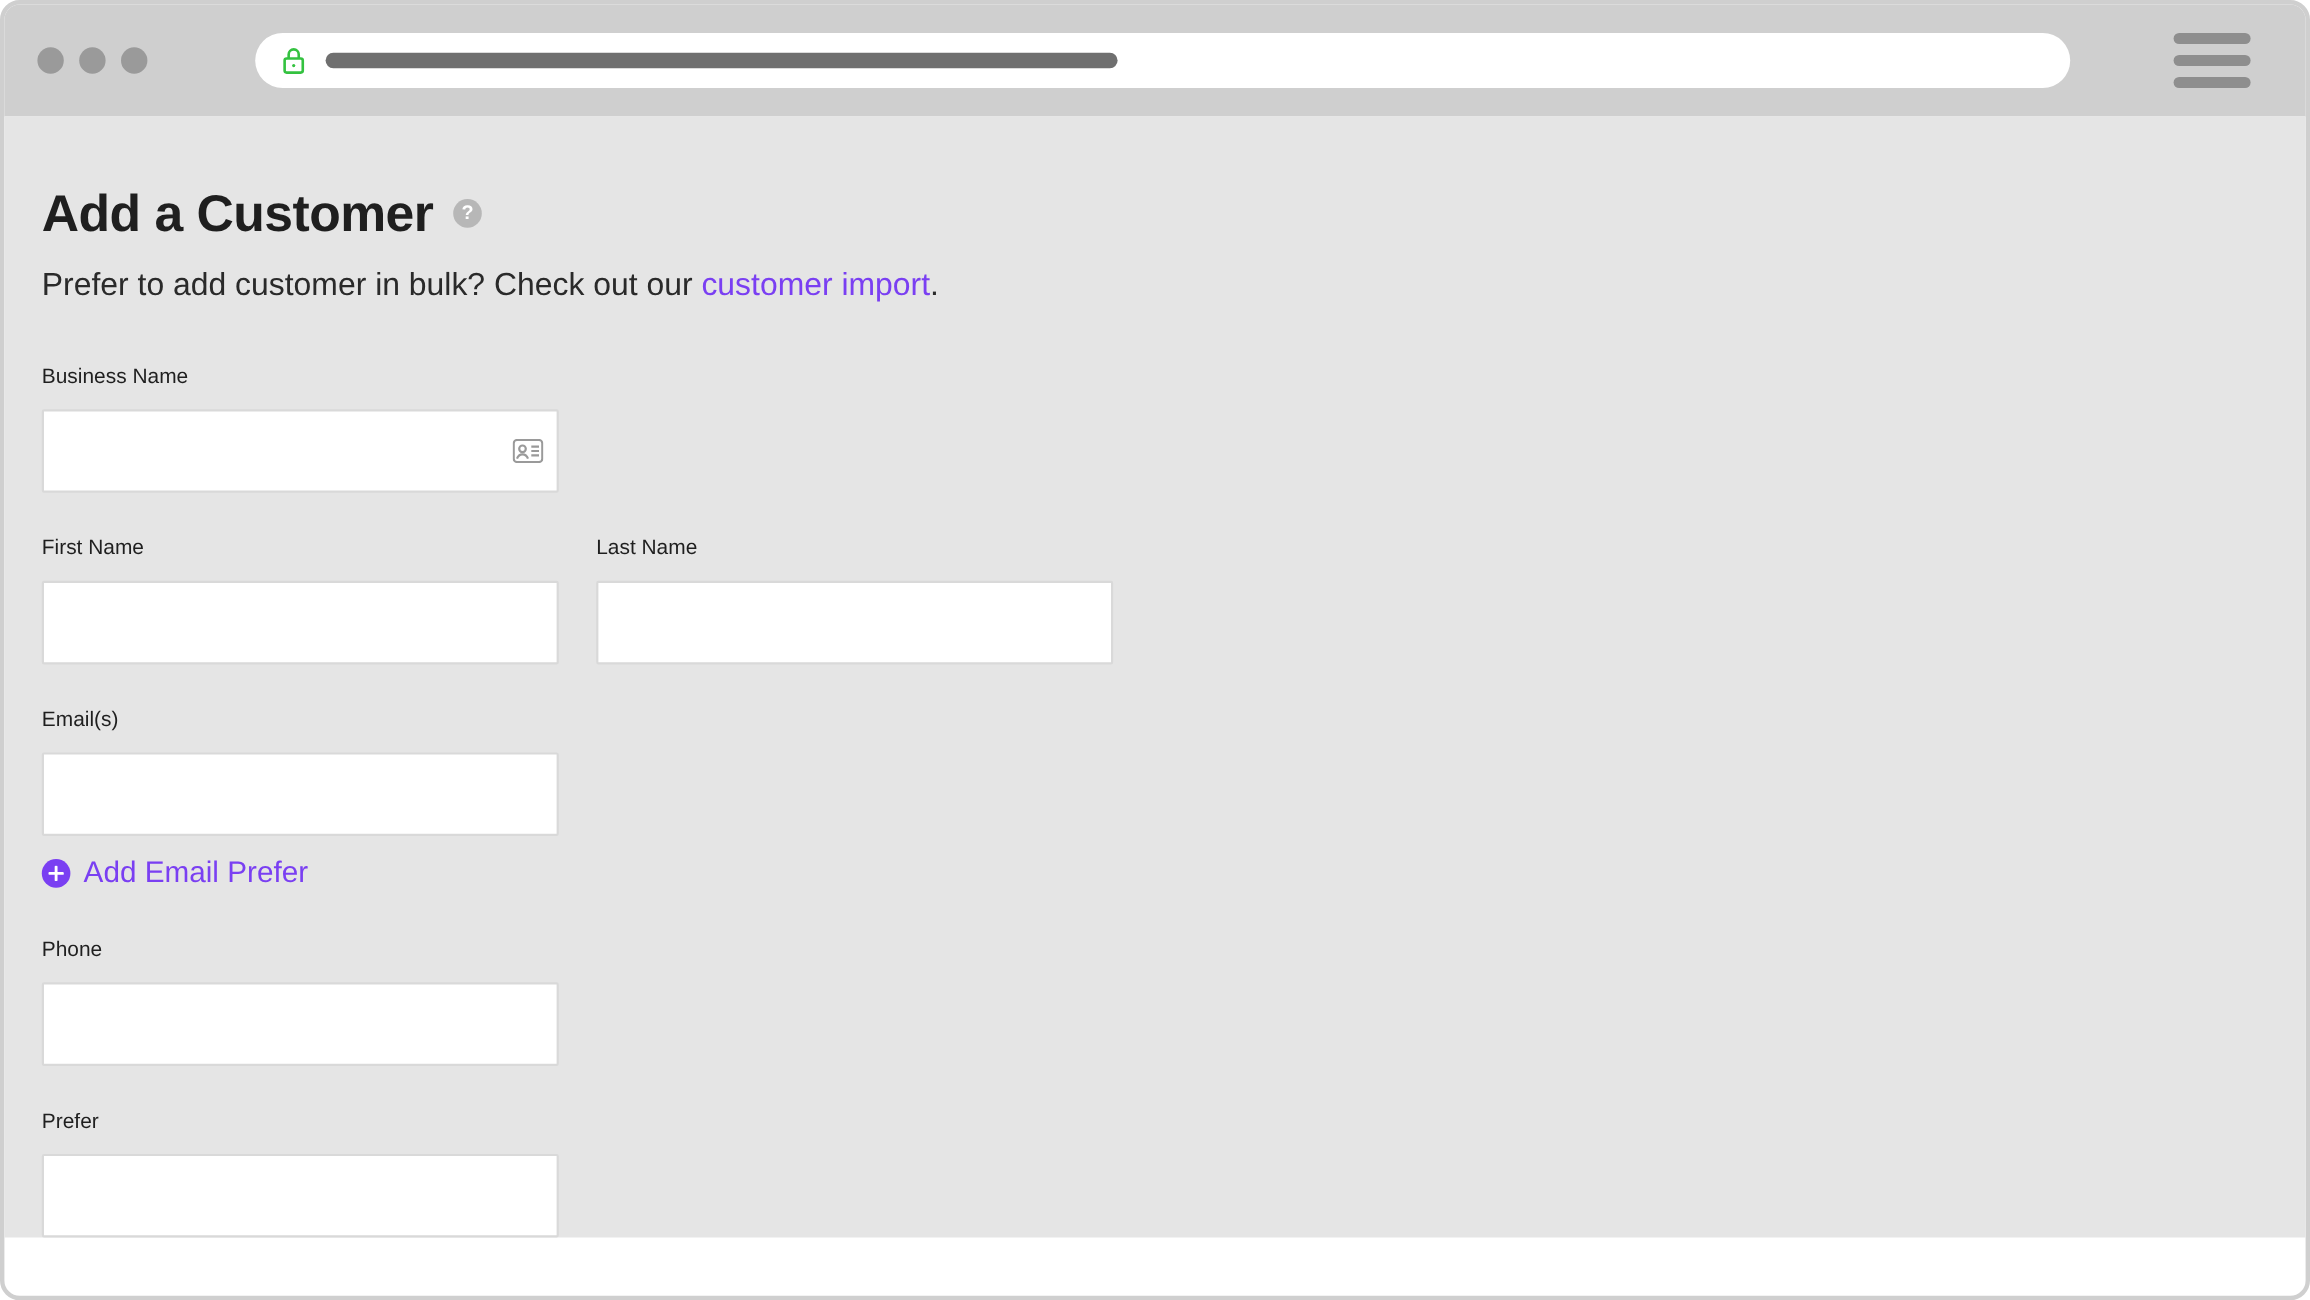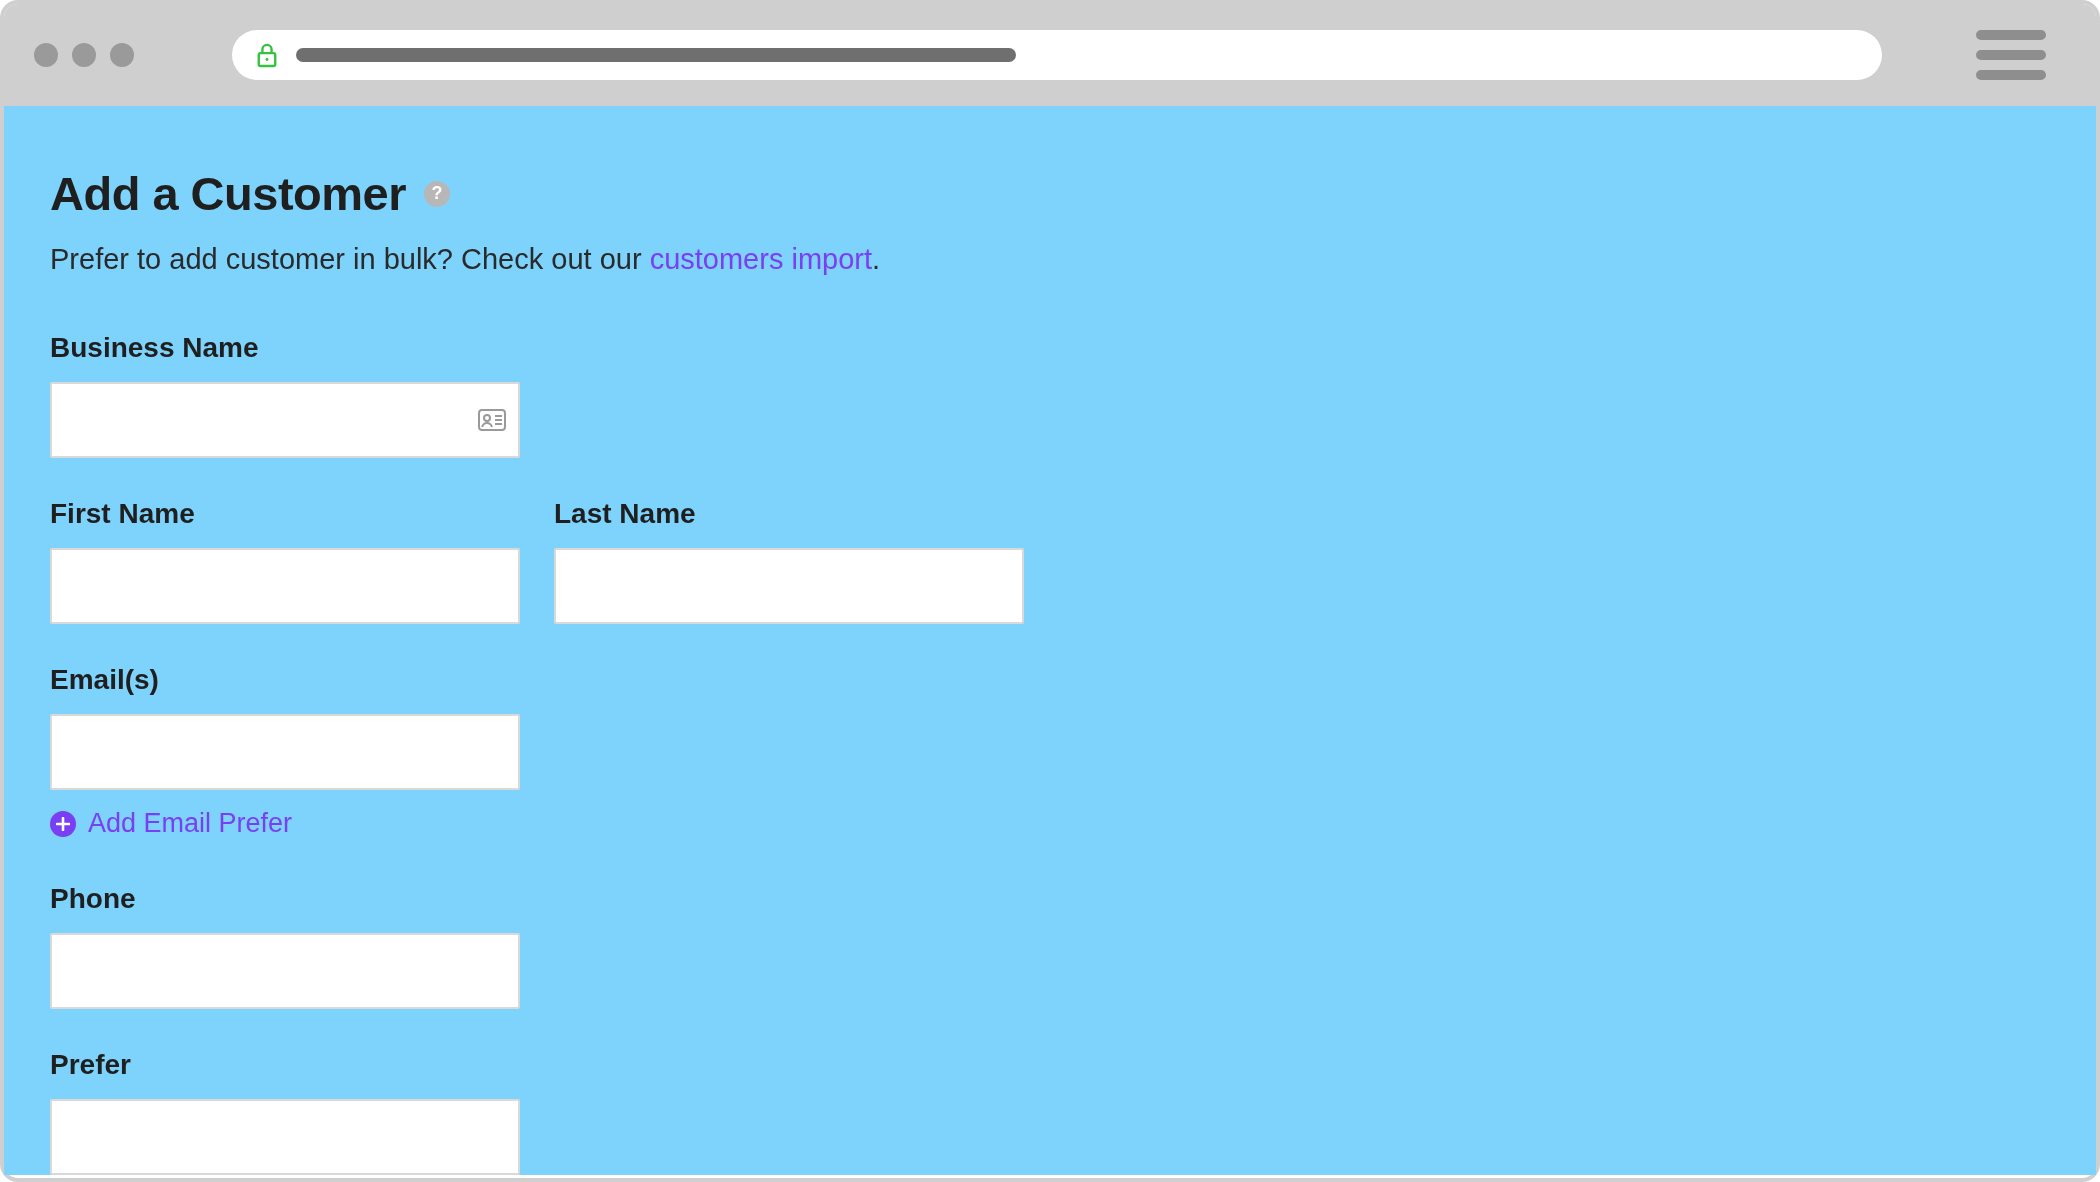--- a/index.html
+++ b/index.html
@@ -74,22 +74,22 @@
       gap: 10px;
       cursor: pointer;
     }
     .hamburger-line {
       width: 70px;
       height: 10px;
       background: #8e8e8e;
       border-radius: 5px;
     }
     .page-content {
-      padding: 60px 46px 0 46px;
-      background: #7dd3fc;
+      padding: 60px 46px 0 34px;
+      background: #e5e5e5;
     }
     .page-header {
       display: flex;
       align-items: center;
       gap: 18px;
       margin-bottom: 22px;
     }
     .page-title {
       font-size: 47px;
       font-weight: 800;
@@ -122,22 +122,22 @@
     .form-row {
       display: flex;
       gap: 34px;
       margin-bottom: 40px;
     }
     .form-group {
       display: flex;
       flex-direction: column;
     }
     .form-label {
-      font-size: 28px;
-      font-weight: 700;
+      font-size: 19px;
+      font-weight: 400;
       color: #1f1f1f;
       margin-bottom: 18px;
     }
     .text-input {
       border: 2px solid #d9d9d9;
       background: #fff;
       height: 76px;
       font-size: 24px;
       padding: 0 16px;
       border-radius: 2px;
@@ -224,21 +224,21 @@
   </div>
 
   <div class="page-content">
 
     <div class="page-header">
       <h1 class="page-title">Add a Customer</h1>
       <span class="help-icon">?</span>
     </div>
 
     <p class="sub-header">
-      <span>Prefer to add customer in bulk? Check out our </span><a class="link-import">customers import</a><span>.</span>
+      <span>Prefer to add customer in bulk? Check out our </span><a class="link-import">customer import</a><span>.</span>
     </p>
 
     <div class="form-row">
       <div class="form-group">
         <label class="form-label">Business Name</label>
         <div class="business-input-wrap">
           <input type="text" class="text-input business-input" value="" style="">
           <span class="contact-card-icon">
             <svg viewBox="0 0 28 22" fill="none" stroke="#9a9a9a" stroke-width="2">
               <rect x="1" y="1" width="26" height="20" rx="3"></rect>

